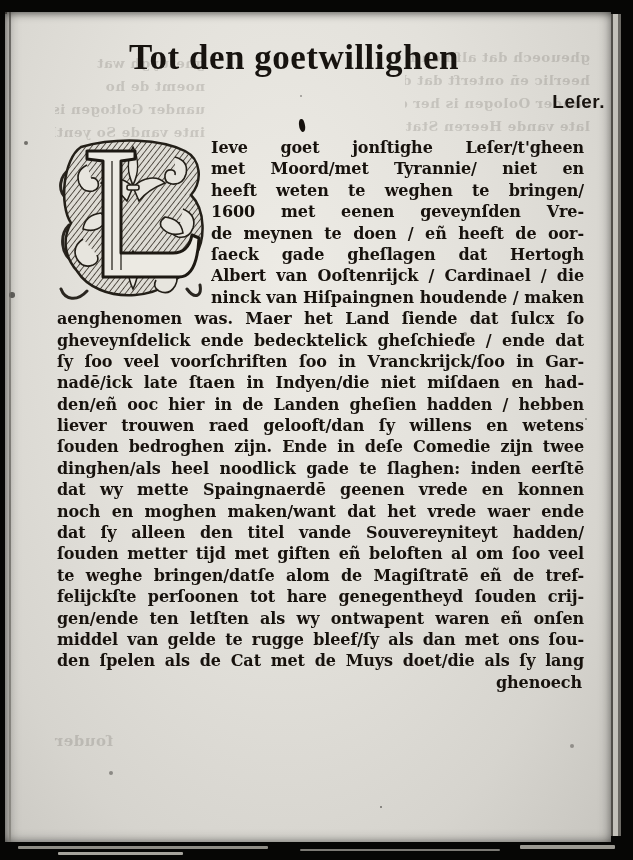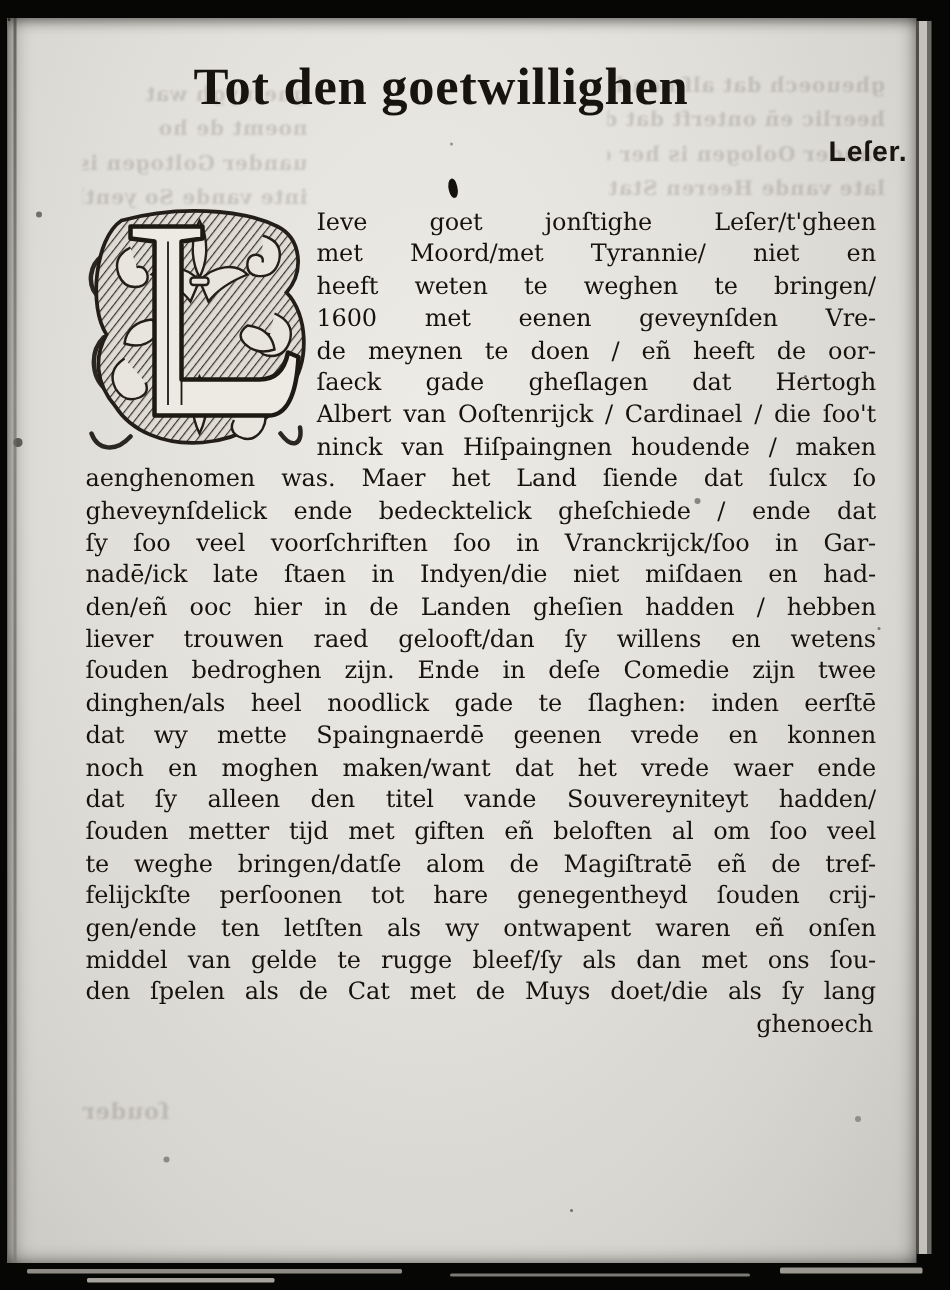--- a/index.html
+++ b/index.html
@@ -65,21 +65,21 @@
     font-family:Liberation Sans, sans-serif;font-weight:bold;
     font-size:19px;letter-spacing:.5px;color:#1a1511;
   }
   .ink-blot{
     position:absolute;left:294px;top:107px;width:6px;height:13px;
     background:#15110d;border-radius:60% 40% 55% 45%;
     transform:rotate(-14deg);
   }
   .bodytext{
     position:absolute;left:52px;top:125px;width:527px;
-    color:#17120d;font-weight:normal;font-size:16px;
+    color:#17120d;font-weight:bold;font-size:16px;
     letter-spacing:-0.1px;
   }
   .dropcap{
     float:left;width:147px;height:166px;margin:2px 7px 0 0;
   }
   .tline{
     line-height:21.4px;height:21.4px;overflow:hidden;
     text-align:justify;text-align-last:justify;
   }
   .catchword{

